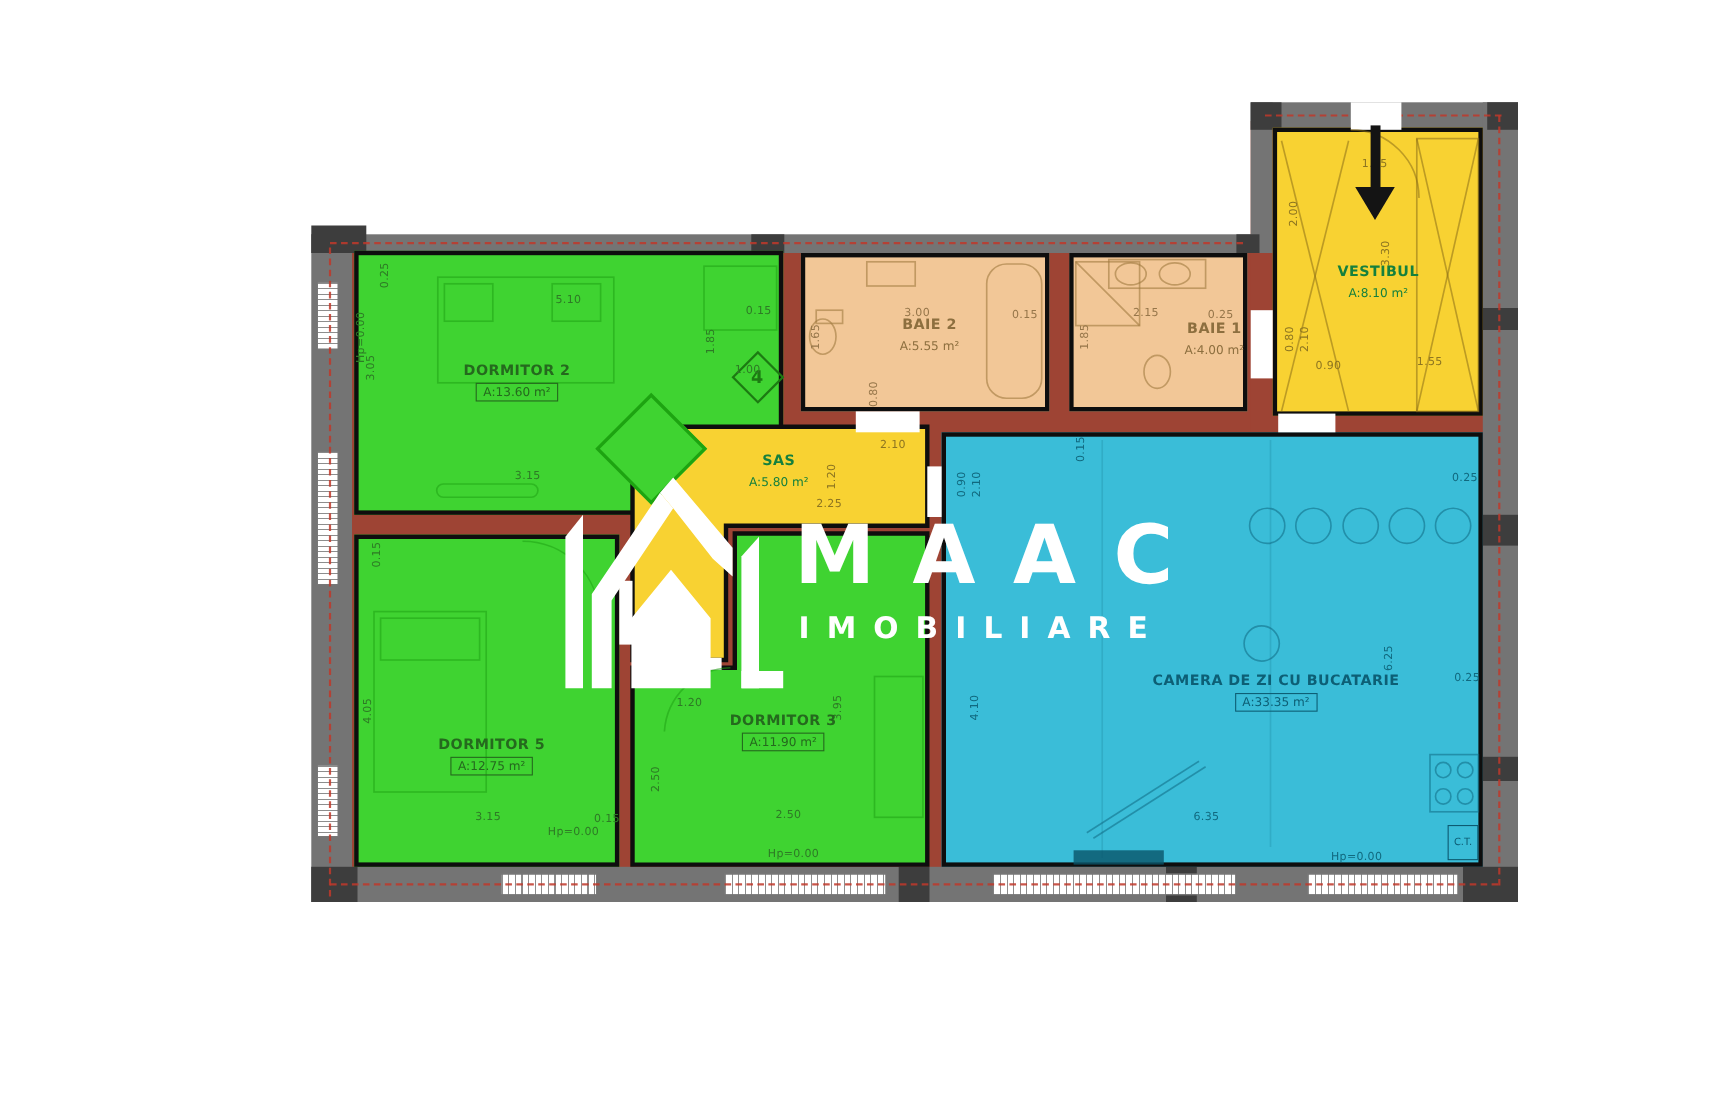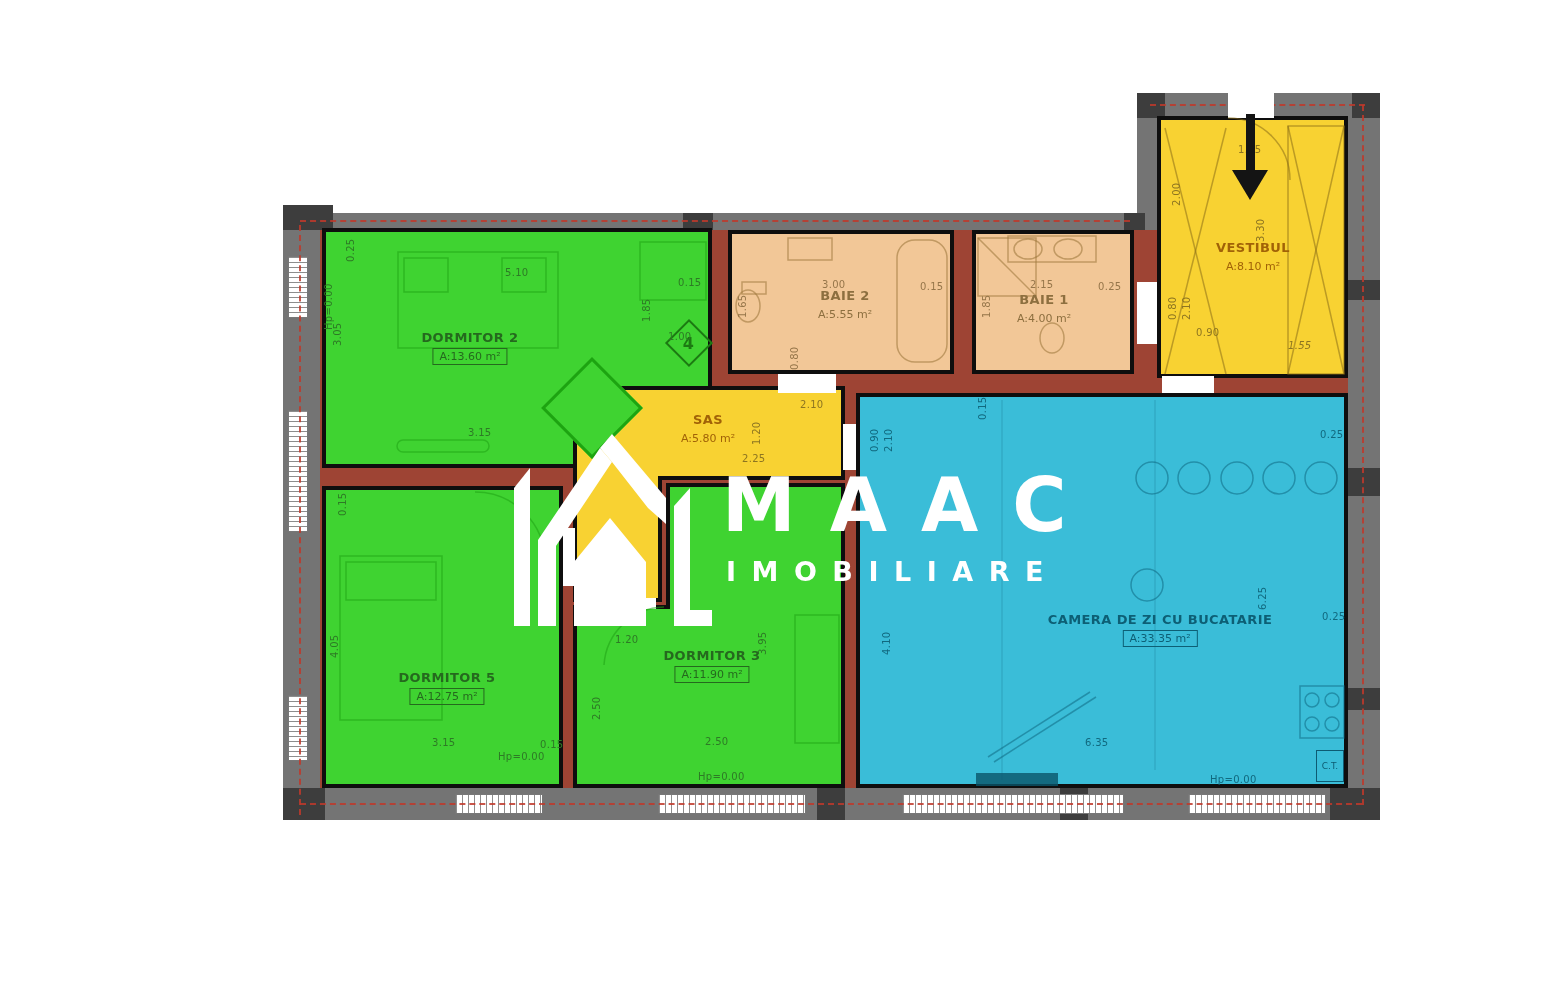--- a/index.html
+++ b/index.html
@@ -15,21 +15,21 @@
   .gap{position:absolute;background:#fff;}
   .redline-h{position:absolute;border-top:2px dashed var(--red);opacity:.85;}
   .redline-v{position:absolute;border-left:2px dashed var(--red);opacity:.85;}
   .dim{position:absolute;font-size:10px;line-height:1;white-space:nowrap;letter-spacing:.3px;}
   .dim.rot{transform:rotate(-90deg);transform-origin:left top;}
   .dg{color:#2e7a26;} .do{color:#96764a;} .dy{color:#8d7521;} .db{color:#11697f;}
   .rlabel{position:absolute;text-align:center;transform:translateX(-50%);}
   .rname{font-size:13px;font-weight:bold;letter-spacing:.4px;}
   .rarea{font-size:11px;margin-top:1px;display:inline-block;padding:1px 6px;}
   .rarea.boxed{border:1.5px solid currentColor;}
-  .lab-g{color:#25691e;} .lab-o{color:#8d6f3f;} .lab-y{color:#a16207;} .lab-b{color:#0d5f75;}
+  .lab-g{color:#25691e;} .lab-o{color:#8d6f3f;} .lab-y{color:#15803d;} .lab-b{color:#0d5f75;}
   #logo-text{position:absolute;left:722px;top:468px;color:#fff;z-index:40;}
   #logo-maac{font-size:74px;font-weight:bold;letter-spacing:34px;line-height:1;}
   #logo-sub{font-size:27px;font-weight:bold;letter-spacing:15.5px;margin-top:14px;margin-left:4px;}
   #entry-arrow{position:absolute;left:1226px;top:114px;width:48px;height:88px;z-index:41;}
   #entry-arrow .shaft{position:absolute;left:19.5px;top:0;width:9px;height:58px;background:#141414;}
   #entry-arrow .head{position:absolute;left:6px;top:56px;width:0;height:0;
      border-left:18px solid transparent;border-right:18px solid transparent;border-top:30px solid #141414;}
   #door-diamond{position:absolute;left:556px;top:372px;width:72px;height:72px;background:var(--green);
      border:3px solid #1da411;transform:rotate(45deg);z-index:14;box-sizing:border-box;}
   #tag4{position:absolute;left:672px;top:326px;width:34px;height:34px;border:2px solid #1c7a12;
@@ -168,21 +168,21 @@
     </div>
 
   <div class="rlabel lab-g labels" style="left:470px;top:330px;">
     <div class="rname">DORMITOR 2</div>
     <div class="rarea boxed">A:13.60 m²</div>
   </div>
   <div class="rlabel lab-o labels" style="left:845px;top:288px;">
     <div class="rname">BAIE 2</div>
     <div class="rarea">A:5.55 m²</div>
   </div>
-  <div class="rlabel lab-o labels" style="left:1044px;top:292px;">
+  <div class="rlabel lab-o labels" style="left:1104px;top:292px;">
     <div class="rname">BAIE 1</div>
     <div class="rarea">A:4.00 m²</div>
   </div>
   <div class="rlabel lab-y labels" style="left:1253px;top:240px;">
     <div class="rname">VESTIBUL</div>
     <div class="rarea">A:8.10 m²</div>
   </div>
   <div class="rlabel lab-y labels" style="left:708px;top:412px;">
     <div class="rname">SAS</div>
     <div class="rarea">A:5.80 m²</div>
@@ -225,21 +225,21 @@
       <span class="dim do rot" style="left: 790px; top: 370px;">0.80</span>
       <span class="dim do" style="left: 1030px; top: 280px;">2.15</span>
       <span class="dim do" style="left: 1098px; top: 282px;">0.25</span>
       <span class="dim do rot" style="left: 982px; top: 318px;">1.85</span>
       <span class="dim dy rot" style="left: 1172px; top: 206px;">2.00</span>
       <span class="dim dy" style="left: 1238px; top: 145px;">1.45</span>
       <span class="dim dy rot" style="left: 1256px; top: 242px;">3.30</span>
       <span class="dim dy rot" style="left: 1168px; top: 320px;">0.80</span>
       <span class="dim dy rot" style="left: 1182px; top: 320px;">2.10</span>
       <span class="dim dy" style="left: 1196px; top: 328px;">0.90</span>
-      <span class="dim dy" style="left: 1288px; top: 341px; font-style: italic;">1.55</span>
+      <span class="dim dy" style="left: 1288px; top: 325px;">1.55</span>
       <span class="dim dy" style="left: 800px; top: 400px;">2.10</span>
       <span class="dim dy rot" style="left: 752px; top: 445px;">1.20</span>
       <span class="dim dy" style="left: 742px; top: 454px;">2.25</span>
       <span class="dim dy rot" style="left: 590px; top: 565px;">0.80</span>
       <span class="dim db rot" style="left: 870px; top: 452px;">0.90</span>
       <span class="dim db rot" style="left: 884px; top: 452px;">2.10</span>
       <span class="dim db rot" style="left: 978px; top: 420px;">0.15</span>
       <span class="dim db" style="left: 1320px; top: 430px;">0.25</span>
       <span class="dim db rot" style="left: 1258px; top: 610px;">6.25</span>
       <span class="dim db" style="left: 1322px; top: 612px;">0.25</span>

